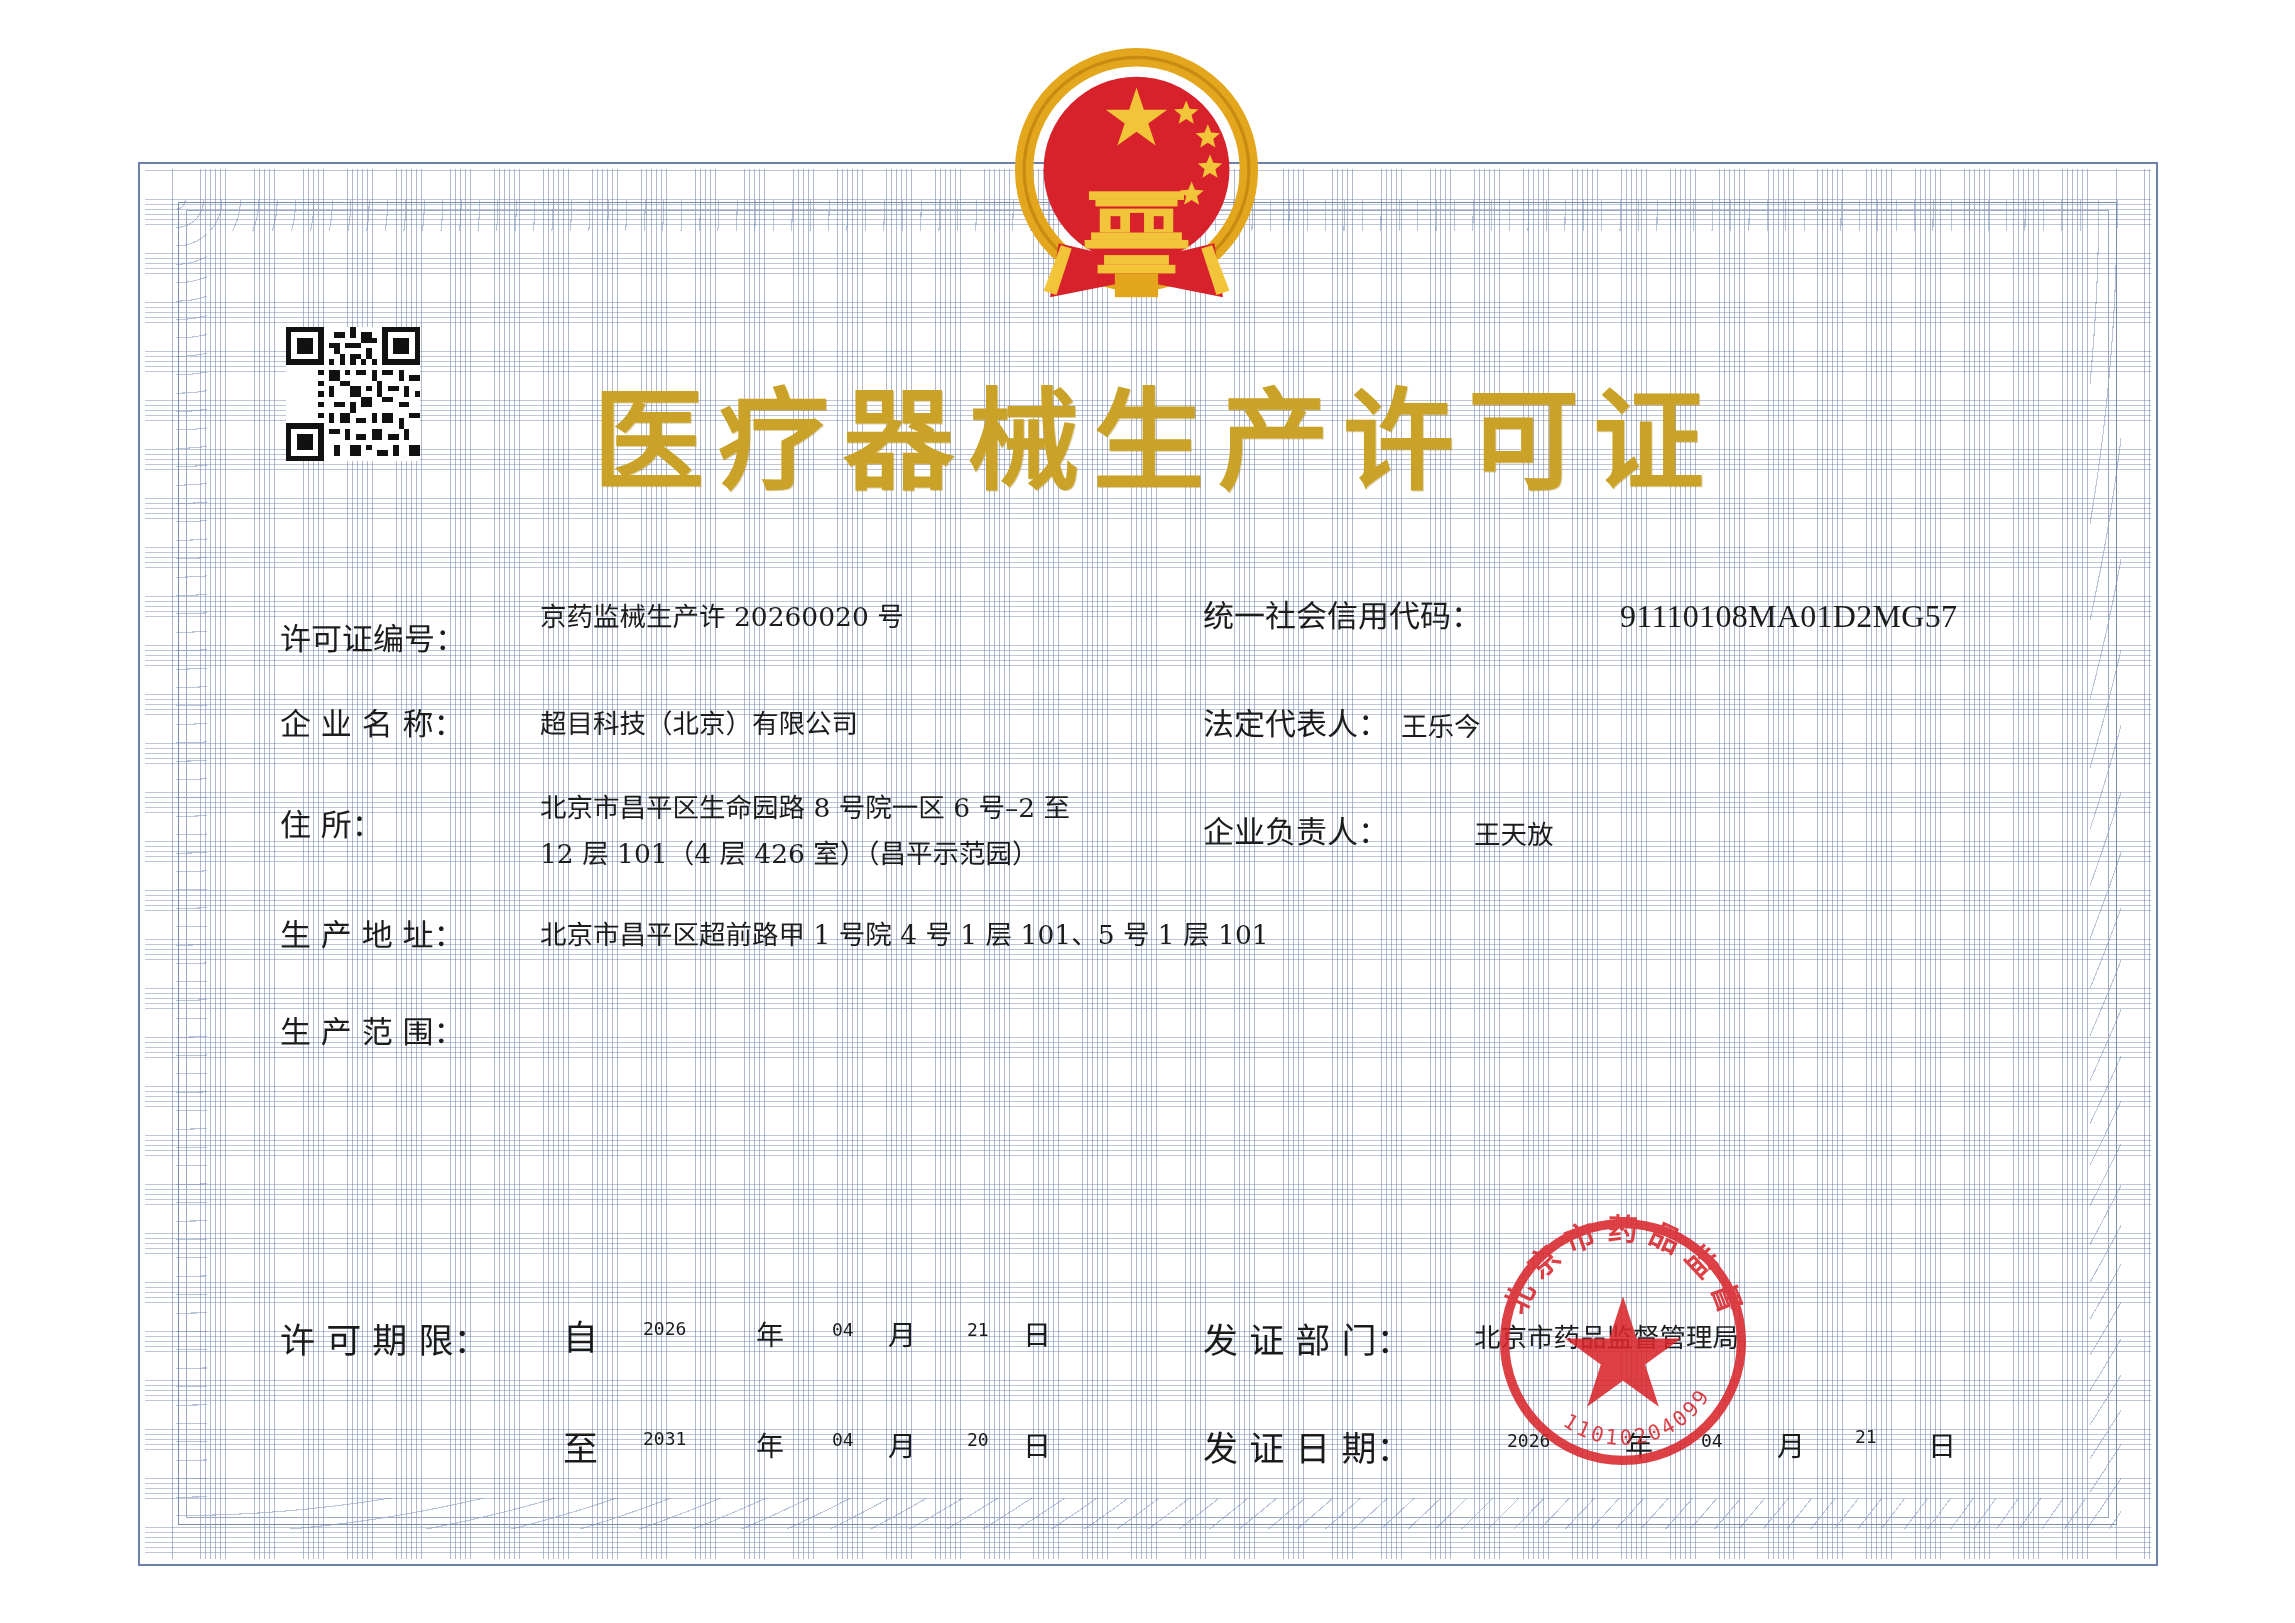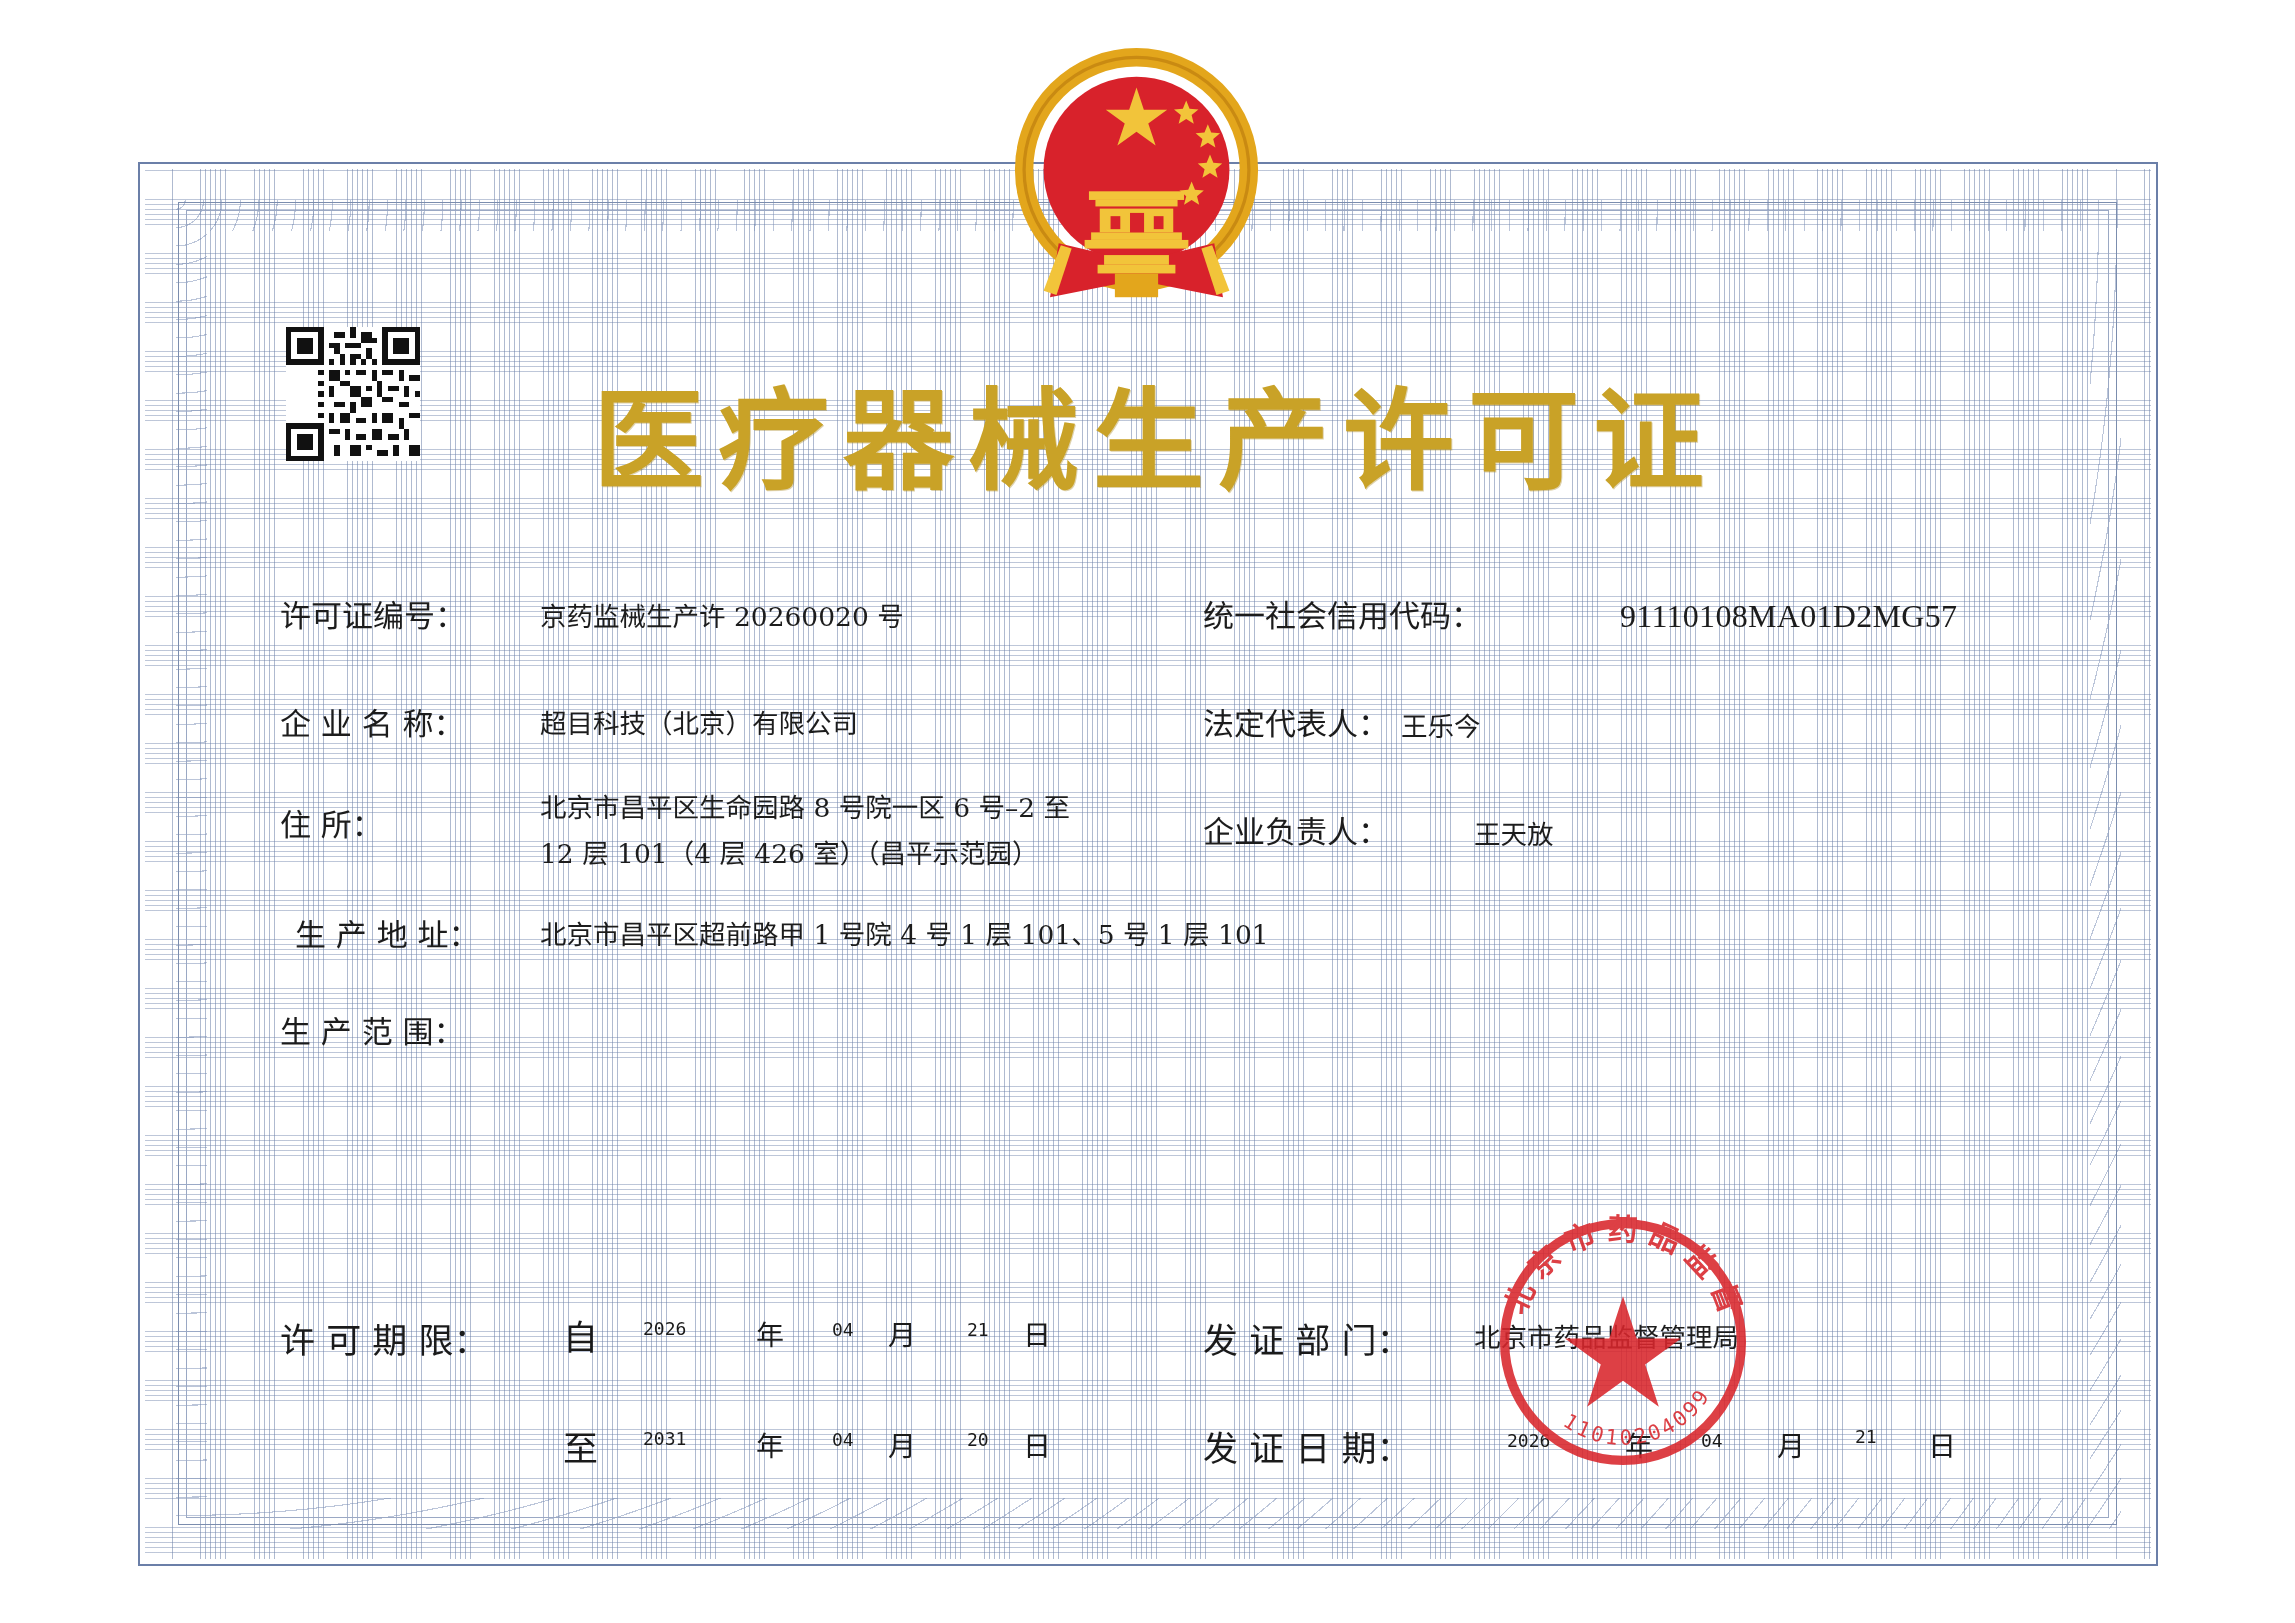--- a/index.html
+++ b/index.html
@@ -316,40 +316,40 @@
         <rect x="20" y="22" width="1" height="2"></rect>
           <rect x="23" y="22" width="2" height="2"></rect>
         <rect x="8" y="3" width="1" height="1"></rect>
           <rect x="16" y="2" width="1" height="1"></rect>
       </g>
     </svg>
   </div>
 
   <div class="cert-title">医疗器械生产许可证</div>
 
-  <div class="field-label" style="left:280px; top:591px;">许可证编号：</div>
+  <div class="field-label" style="left:280px; top:614px;">许可证编号：</div>
   <div class="field-value" style="left:540px; top:595px;">京药监械生产许 20260020 号</div>
 
   <div class="field-label" style="left:1203px; top:591px;">统一社会信用代码：</div>
   <div class="field-value mono" style="left:1579px; top:598px;">91110108MA01D2MG57</div>
 
   <div class="field-label" style="left:280px; top:699px;">企 业 名 称：</div>
   <div class="field-value" style="left:540px; top:702px;">超目科技（北京）有限公司</div>
 
   <div class="field-label" style="left:1203px; top:699px;">法定代表人：</div>
   <div class="field-value" style="left:1401px; top:705px;">王乐今</div>
 
   <div class="field-label" style="left:280px; top:800px;">住        所：</div>
   <div class="field-value" style="left:540px; top:786px;">北京市昌平区生命园路 8 号院一区 6 号–2 至</div>
   <div class="field-value" style="left:540px; top:832px;">12 层 101（4 层 426 室）（昌平示范园）</div>
 
   <div class="field-label" style="left:1203px; top:807px;">企业负责人：</div>
   <div class="field-value" style="left:1474px; top:813px;">王天放</div>
 
-  <div class="field-label" style="left:280px; top:910px;margin-left:15px;">生 产 地 址：</div>
+  <div class="field-label" style="left:280px; top:910px;">生 产 地 址：</div>
   <div class="field-value" style="left:540px; top:913px;">北京市昌平区超前路甲 1 号院 4 号 1 层 101、5 号 1 层 101</div>
 
   <div class="field-label" style="left:280px; top:1007px;">生 产 范 围：</div>
 
   <div class="val-label" style="left:280px; top:1312px;">许 可 期 限：</div>
   <div class="val-label" style="left:563px; top:1309px;">自</div>
   <div class="val-num" style="left:643px; top:1318px;">2026</div>
   <div class="val-unit" style="left:756px; top:1313px;">年</div>
   <div class="val-num" style="left:832px; top:1319px;">04</div>
   <div class="val-unit" style="left:888px; top:1313px;">月</div>

